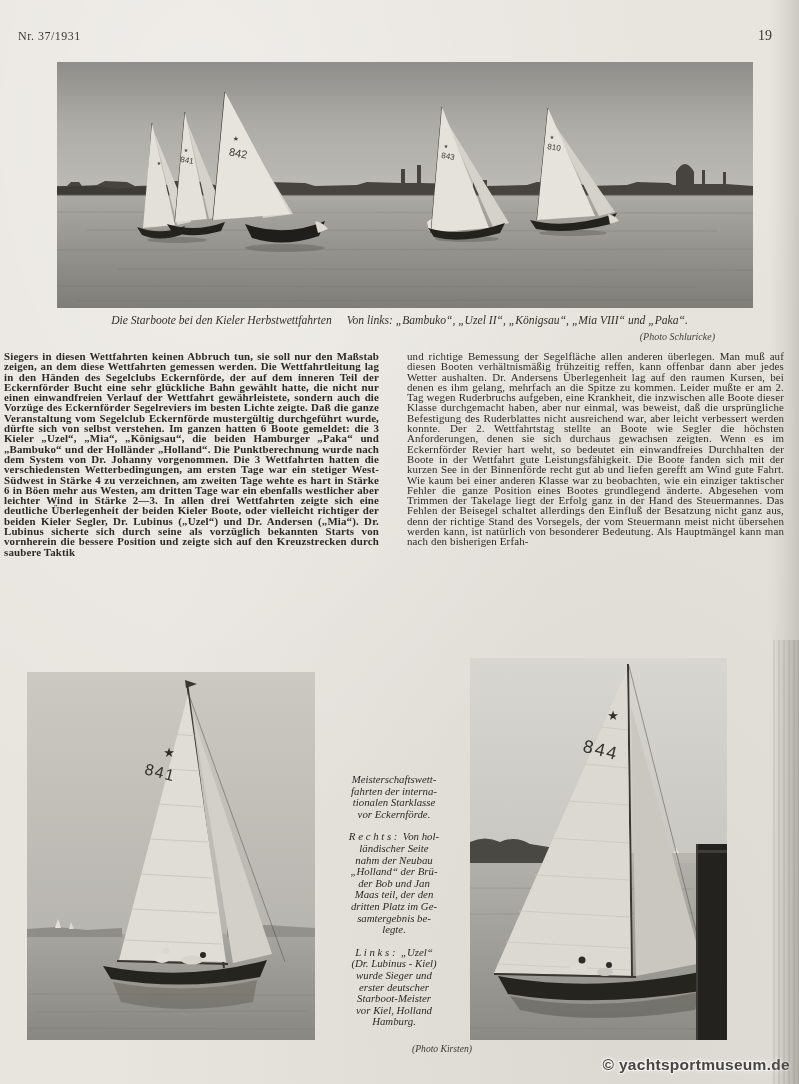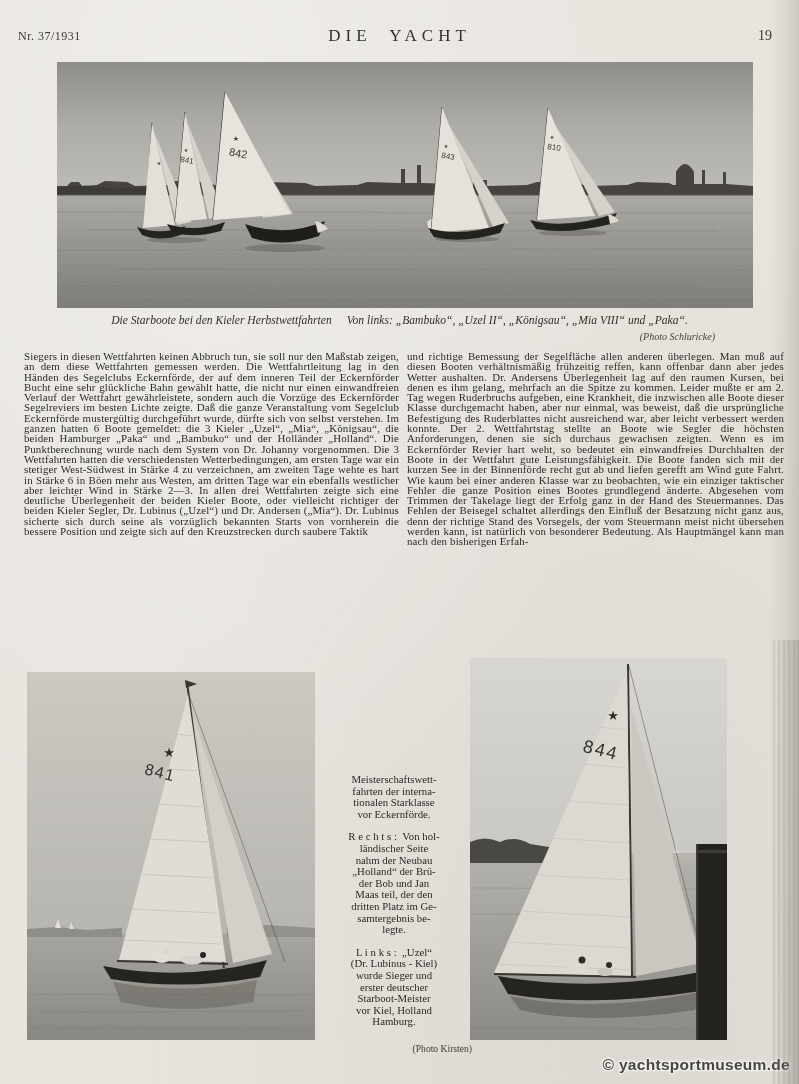--- a/index.html
+++ b/index.html
@@ -20,25 +20,25 @@
   .photo-top{left:57px;top:62px;width:696px;height:246px;}
   .photo-bl{left:27px;top:672px;width:288px;height:368px;}
   .photo-br{left:470px;top:658px;width:257px;height:382px;}
 
   .photo-caption{position:absolute;top:314px;left:30px;right:30px;text-align:center;font-style:italic;font-size:11.6px;color:#33302c;white-space:nowrap;}
   .photo-caption .detail{margin-left:15px;}
   .photo-credit{position:absolute;top:331px;right:84px;font-style:italic;font-size:10px;color:#45423d;}
 
   .col{position:absolute;top:351px;height:297px;overflow:hidden;text-align:justify;
        font-size:10.9px;line-height:10.3px;letter-spacing:.15px;color:#2c2a26;hyphens:auto;}
-  .col-left{left:24px;width:375px;}
+  .col-left{left:4px;width:375px;font-weight:bold;}
   .col-right{left:407px;width:377px;}
 
   .mid-captions{position:absolute;left:316px;top:774px;width:156px;text-align:center;
-       font-size:10.8px;line-height:11.6px;color:#2b2925;}
+       font-style:italic;font-size:10.8px;line-height:11.6px;color:#2b2925;}
   .mid-block{white-space:pre-line;margin:0 0 11px 0;}
   .mid-credit{font-size:9.6px;margin-top:15px;color:#3c3934;text-align:right;}
 
   .watermark{position:absolute;right:9px;top:1056px;font-family:"Liberation Sans",sans-serif;
        font-weight:bold;font-size:15.5px;letter-spacing:.3px;color:#474644;
        text-shadow:-1px -1px 0 #f3f1ec,1px -1px 0 #f3f1ec,-1px 1px 0 #f3f1ec,1px 1px 0 #f3f1ec,0 0 5px rgba(255,255,255,.95);}
 
   .edge-shadow{position:absolute;top:0;right:0;width:30px;height:100%;pointer-events:none;
        background:linear-gradient(to right, rgba(0,0,0,0), rgba(110,107,100,.10) 55%, rgba(88,85,78,.20));}
   .edge-streaks{position:absolute;top:640px;right:0;width:26px;height:444px;pointer-events:none;
@@ -46,21 +46,20 @@
          repeating-linear-gradient(to right, rgba(118,115,108,.14) 0 2px, rgba(240,238,233,0) 2px 5px),
          linear-gradient(to right, rgba(0,0,0,0), rgba(95,92,85,.18));}
   text{font-family:"Liberation Sans",sans-serif;}
 </style>
 </head>
 <body>
 
 <div class="page">
 
   <span class="hdr-issue">Nr. 37/1931</span>
-  <span class="hdr-title">DIE YACHT</span>
   <span class="hdr-page">19</span>
 
   <div class="photo photo-top">
     <svg viewBox="0 0 696 246" preserveAspectRatio="none">
       <defs>
         <linearGradient id="skyT" x1="0" y1="0" x2="0" y2="1">
           <stop offset="0" stop-color="#8f8d89"></stop>
             <stop offset="0.45" stop-color="#aeaca6"></stop>
             <stop offset="1" stop-color="#bfbdb7"></stop>
         </linearGradient>

